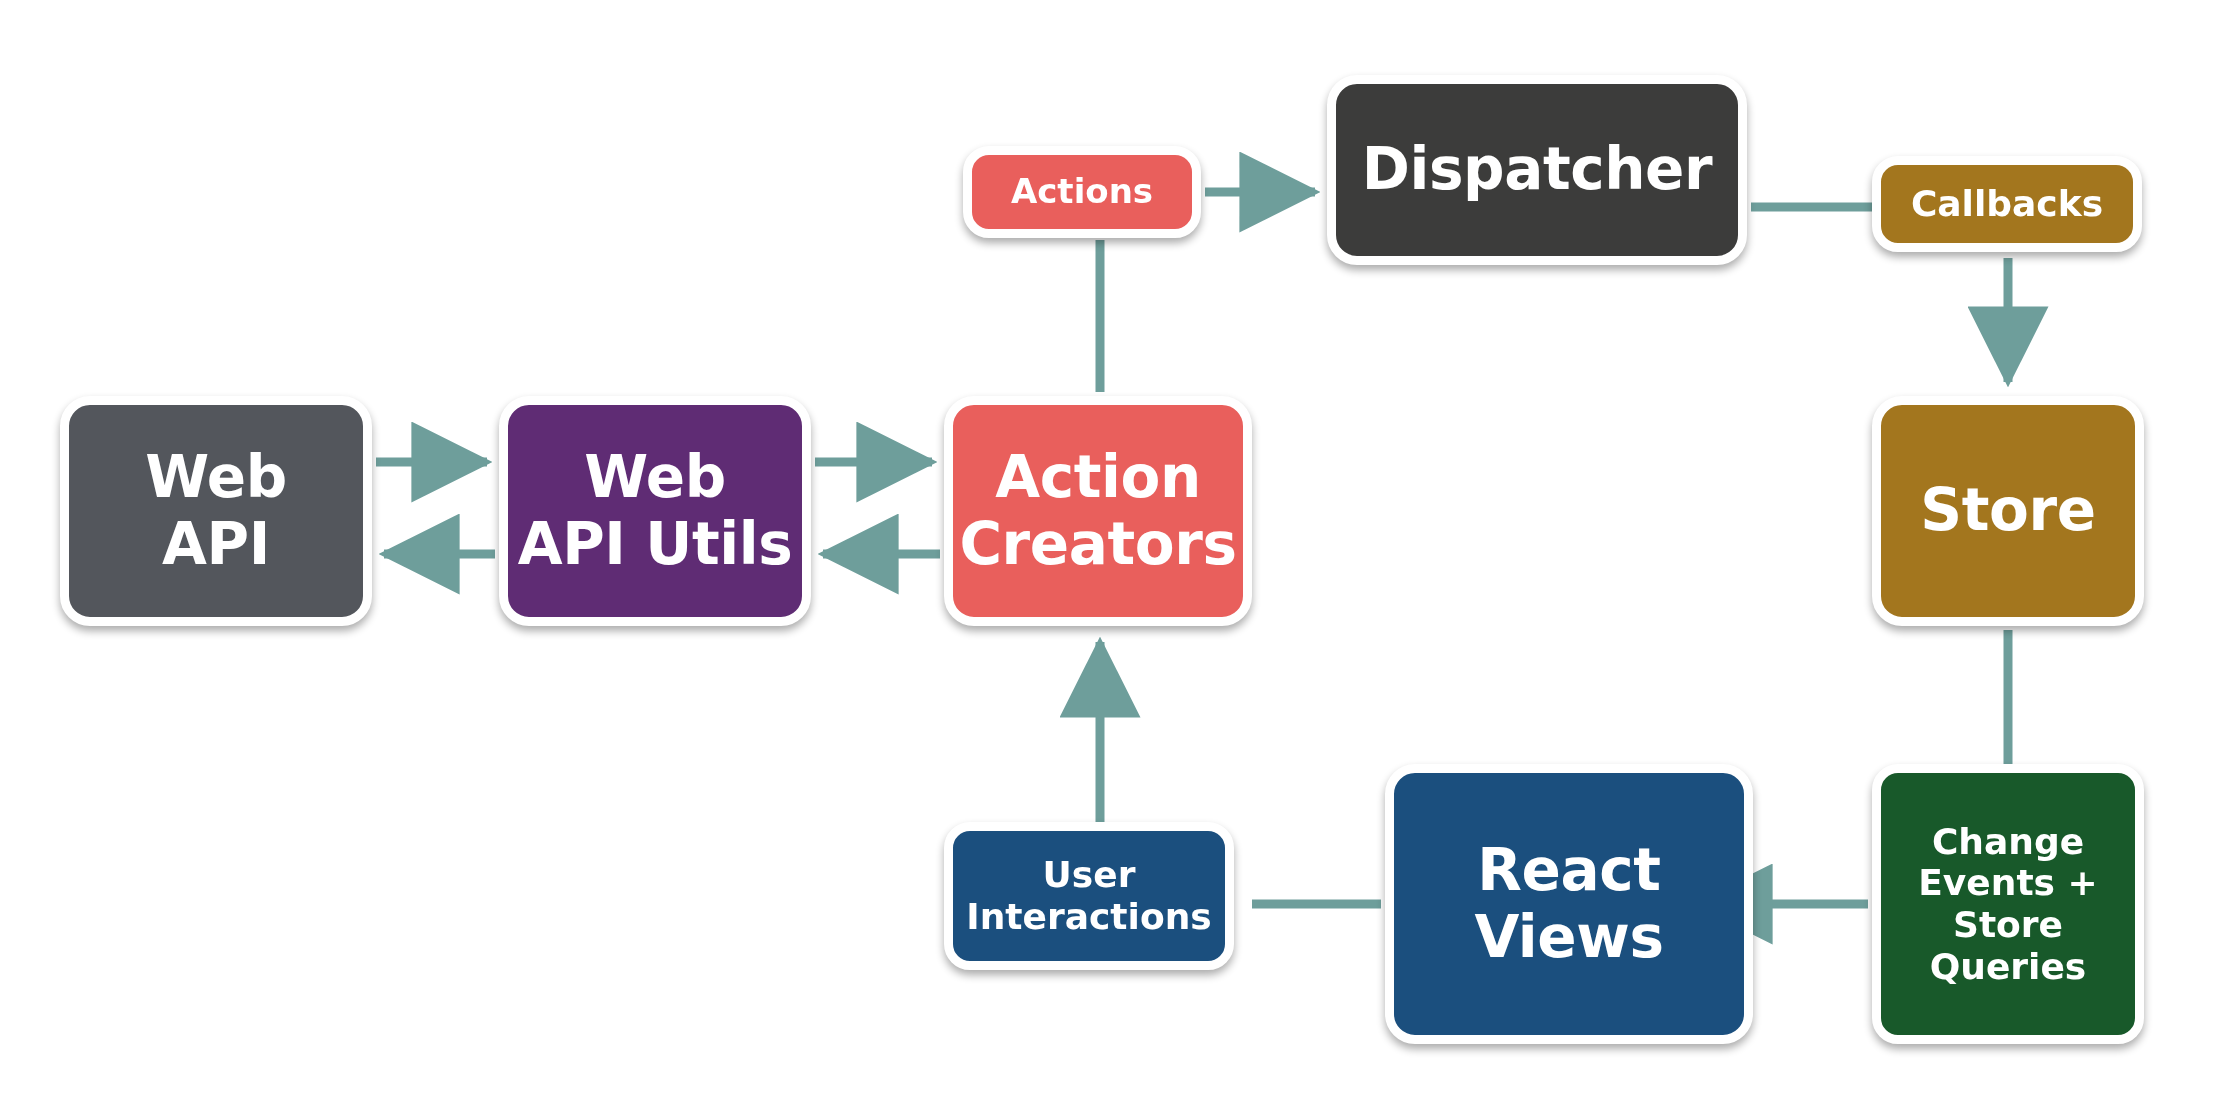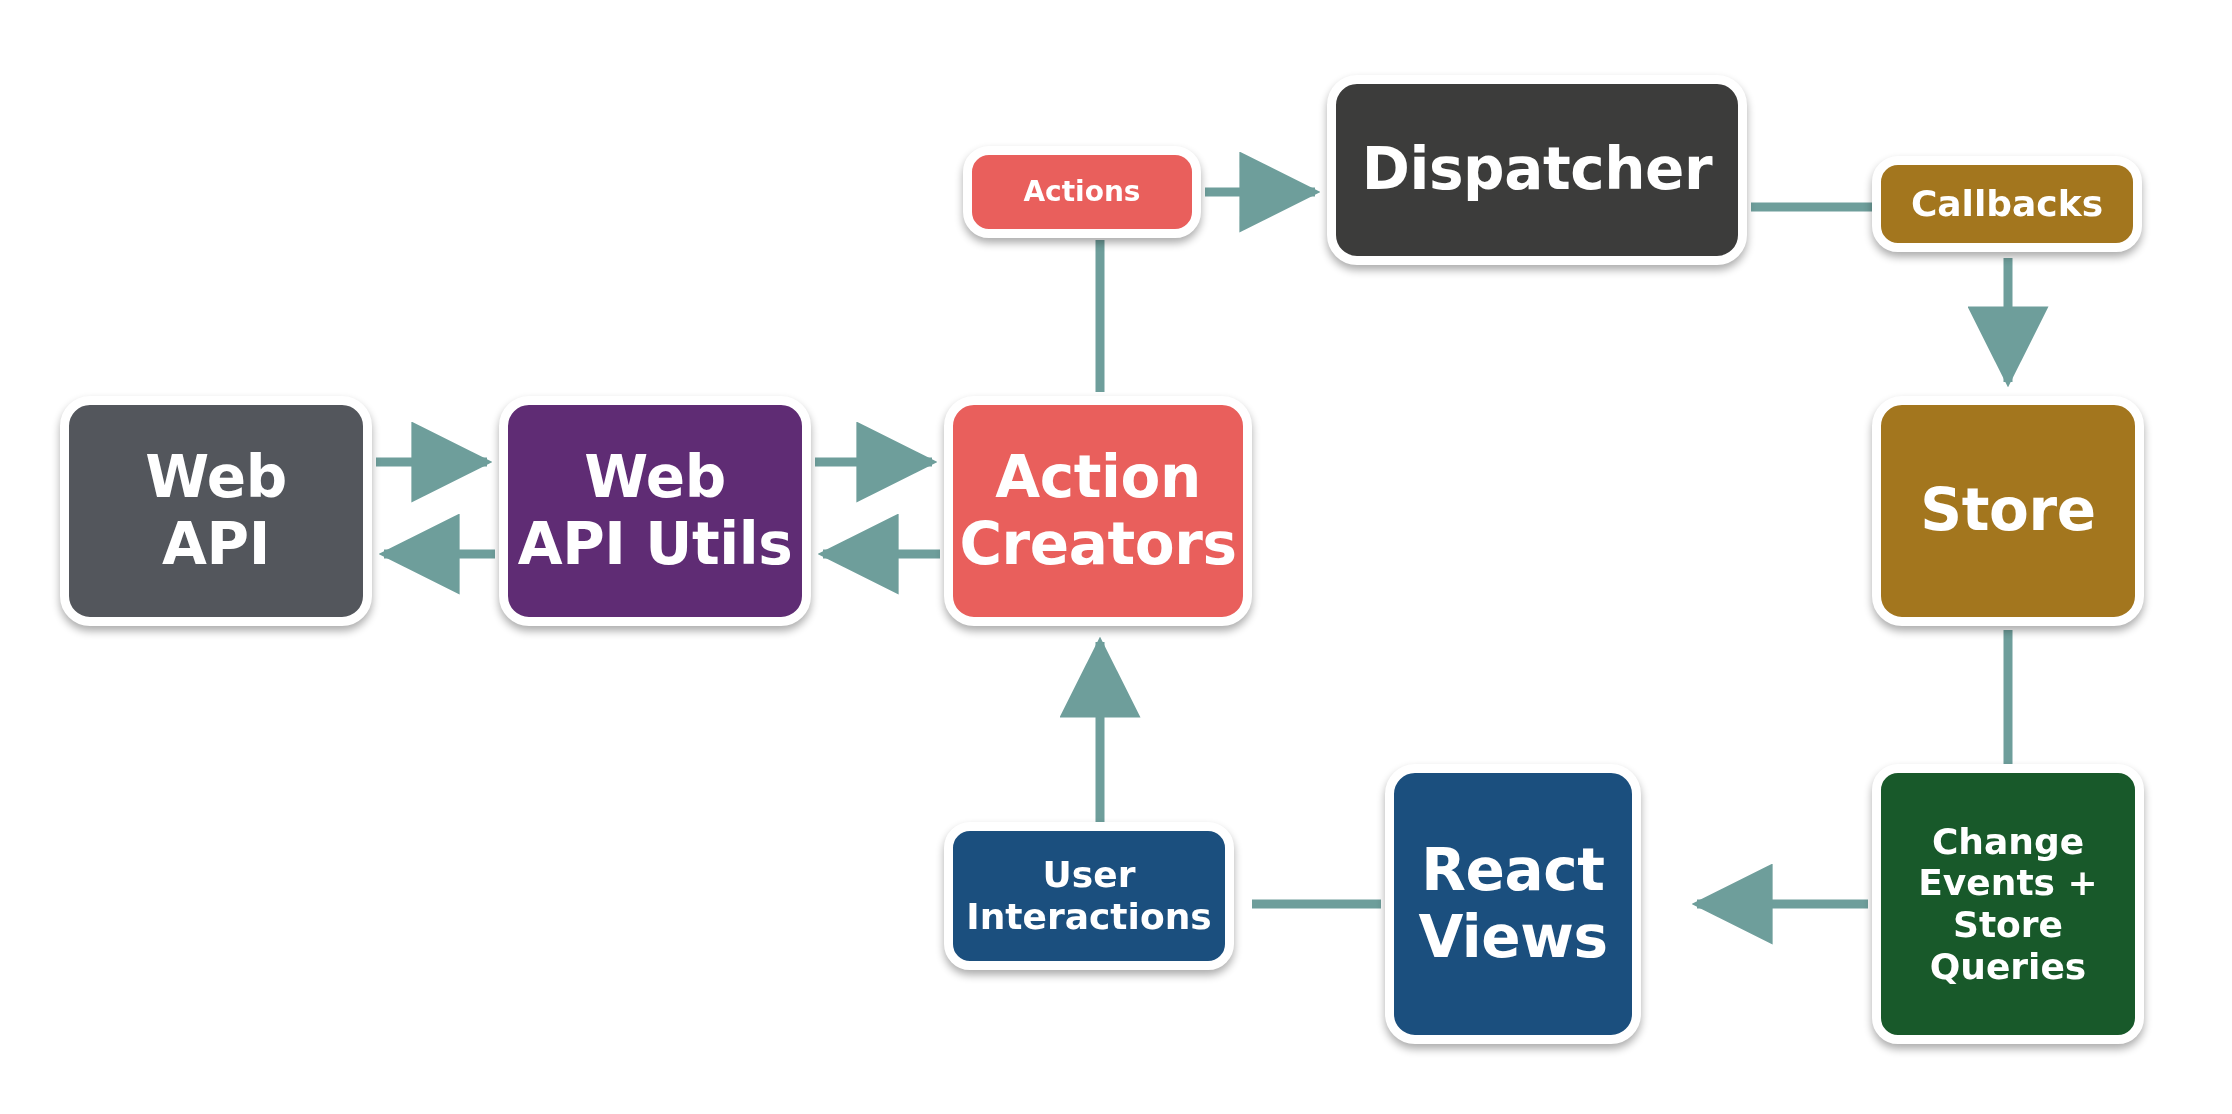--- a/index.html
+++ b/index.html
@@ -39,21 +39,21 @@
     -webkit-font-smoothing: antialiased;
   }
   .node .lbl {
     display: block;
     white-space: pre-line;
     padding: 0 4px;
   }
   
   .big   { border-radius: 30px; font-size: 58px; letter-spacing: -0.4px; }
   
-  .pill  { border-radius: 26px; font-size: 28px; }
+  .pill  { border-radius: 26px; font-size: 34px; }
   .plate { border-radius: 26px; font-size: 36px; }
 </style>
 </head>
 <body>
 
 <div id="canvas" style="background: rgb(255, 255, 255);">
 
   <svg id="edges" viewBox="0 0 2232 1114" width="2232" height="1114" aria-hidden="true">
     <defs>
       <marker id="ah" markerWidth="9" markerHeight="9" refX="8.4" refY="4.5" orient="auto" markerUnits="strokeWidth">
@@ -133,21 +133,21 @@
   </div>
   <div class="node big" style="left: 1872px; top: 396px; width: 272px; height: 230px; background: rgb(163, 118, 30);">
     <span class="lbl">Store</span>
   </div>
   <div class="node plate" style="left: 1872px; top: 764px; width: 272px; height: 280px; background: rgb(24, 89, 42);">
     <span class="lbl">Change
 Events +
 Store
 Queries</span>
   </div>
-  <div class="node big" style="left: 1385px; top: 764px; width: 256px; height: 280px; background: rgb(27, 79, 126);">
+  <div class="node big" style="left: 1385px; top: 764px; width: 368px; height: 280px; background: rgb(27, 79, 126);">
     <span class="lbl">React
 Views</span>
   </div>
   <div class="node plate" style="left: 944px; top: 822px; width: 290px; height: 148px; background: rgb(27, 79, 126);">
     <span class="lbl">User
 Interactions</span>
   </div>
 
 </div>
 

